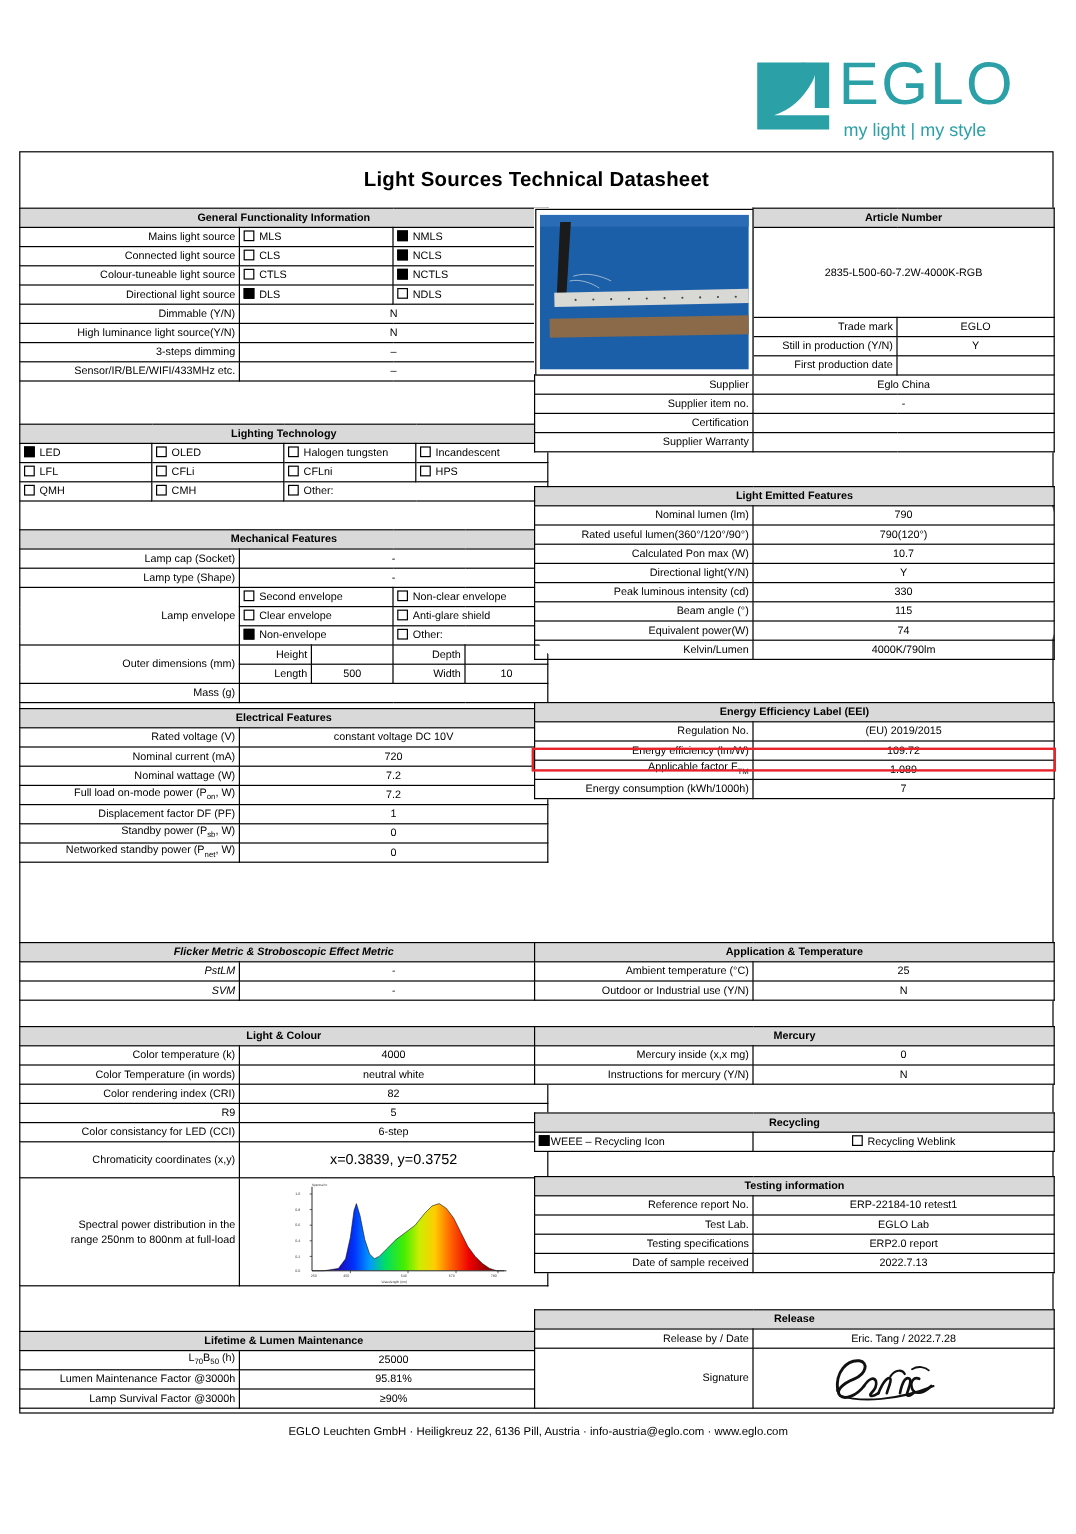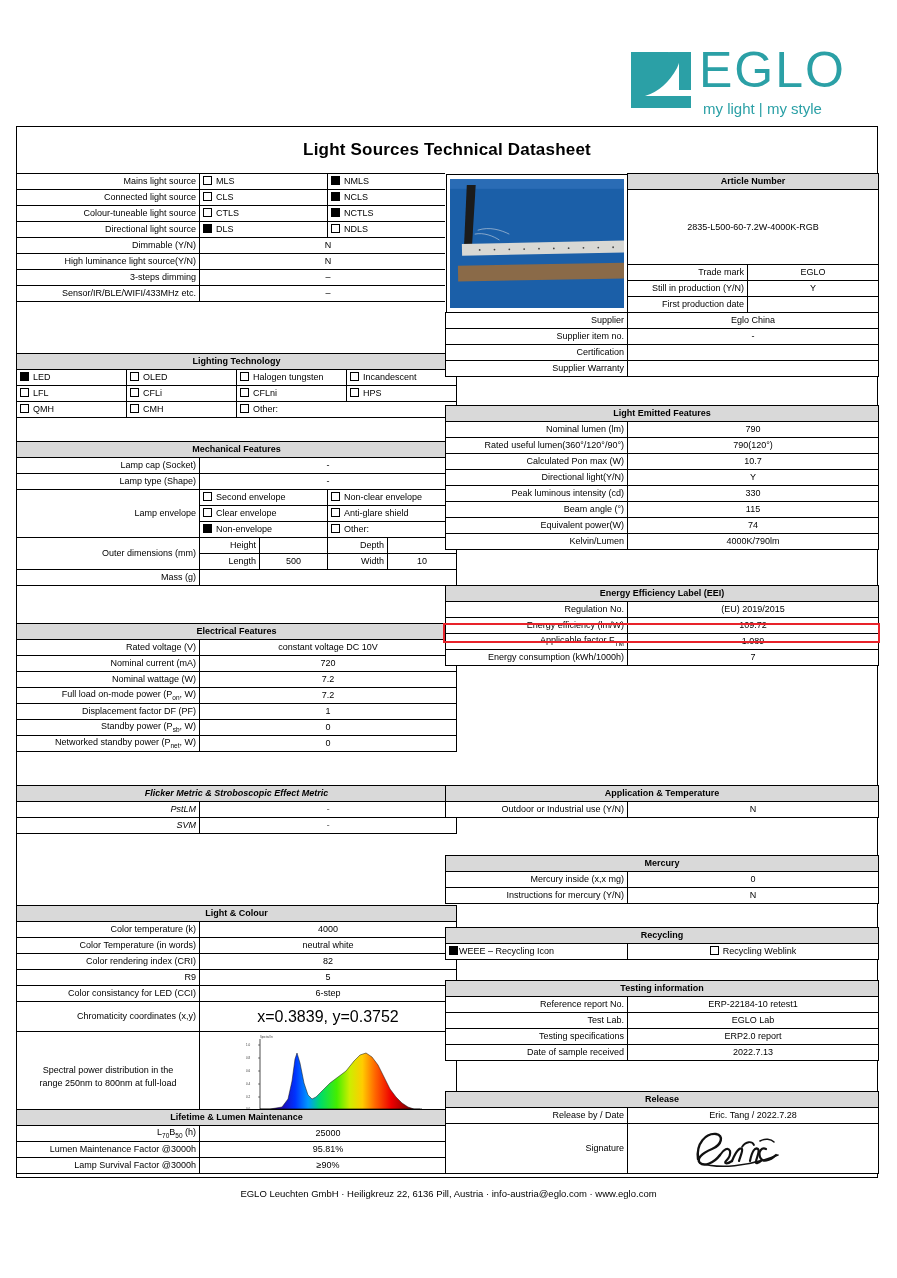--- a/index.html
+++ b/index.html
@@ -36,27 +36,27 @@
   .sub{font-size:6.5px;vertical-align:sub;}
 
   .cb{display:inline-block;width:7px;height:7px;border:1px solid #000;
     margin-right:4px;vertical-align:-1px;background:#fff;}
   .cb.on{background:#000;}
 
   
   #tbl-general{left:16px;top:173px;width:440px;}
   #tbl-lighting{left:16px;top:353px;width:440px;}
   #tbl-mech{left:16px;top:441px;width:440px;}
-  #tbl-elec{left:16px;top:623px;width:440px;}
+  #tbl-elec{left:16px;top:590px;width:440px;}
   #tbl-flicker{left:16px;top:785px;width:440px;font-style:italic;}
-  #tbl-colour{left:16px;top:905px;width:440px;}
+  #tbl-colour{left:16px;top:855px;width:440px;}
   #tbl-life{left:16px;top:1109px;width:440px;}
 
   #tbl-article{left:445px;top:173px;width:433px;}
-  #tbl-emitted{left:445px;top:405px;width:433px;}
+  #tbl-emitted{left:445px;top:405px;width:433px;border-radius:28px;}
   #tbl-eei{left:445px;top:585px;width:433px;}
   #tbl-app{left:445px;top:785px;width:433px;}
   #tbl-merc{left:445px;top:855px;width:433px;}
   #tbl-recyc{left:445px;top:927px;width:433px;}
   #tbl-test{left:445px;top:980px;width:433px;}
   #tbl-rel{left:445px;top:1091px;width:433px;}
 
   
   .photo-cell{position:absolute;left:446px;top:174px;width:182px;height:139px;
     border:1px solid #000;box-sizing:border-box;background:#fff;padding:4px 3px;}
@@ -99,20 +99,23 @@
   <div class="frame"></div>
   <div class="doc-title">Light Sources Technical Datasheet</div>
 
   <table class="t" id="tbl-general">
     <colgroup>
         <col style="width:183px">
         <col style="width:128px">
         <col style="width:129px">
       </colgroup>
     <tbody>
+        <tr>
+          <td class="hdr" colspan="3">General Functionality Information</td>
+        </tr>
     <tr>
       <td class="lbl">Mains light source</td>
       <td class="lft"><span class="cb"></span><span>MLS</span></td>
       <td class="lft"><span class="cb on"></span><span>NMLS</span></td>
     </tr>
     <tr>
       <td class="lbl">Connected light source</td>
       <td class="lft"><span class="cb"></span><span>CLS</span></td>
       <td class="lft"><span class="cb on"></span><span>NCLS</span></td>
     </tr>
@@ -313,24 +316,24 @@
     <tr>
           <td class="lbl">R9</td>
           <td class="val">5</td>
         </tr>
     <tr>
           <td class="lbl">Color consistancy for LED (CCI)</td>
           <td class="val">6-step</td>
         </tr>
     <tr style="height:30px">
           <td class="lbl" style="height:30px">Chromaticity coordinates (x,y)</td>
-          <td class="val" style="height:30px;font-size:16px">x=0.3839, y=0.3752</td>
+          <td class="val" style="height:30px;font-size:12px">x=0.3839, y=0.3752</td>
         </tr>
     <tr style="height:90px">
-      <td class="lbl" style="height:90px;text-align:center;line-height:13px">
+      <td class="lbl" style="height:90px;line-height:13px">
         <span>Spectral power  distribution in the</span><br>
         <span>range 250nm to 800nm at full-load</span>
       </td>
       <td class="spd-cell" style="height:90px">
         <svg class="spd" width="196" height="88" viewBox="0 0 196 88">
           <rect x="0" y="0" width="196" height="88" fill="#fff"></rect>
           <defs>
             <linearGradient id="spec" x1="0" y1="0" x2="1" y2="0">
               <stop offset="0.00" stop-color="#1a0033"></stop>
               <stop offset="0.12" stop-color="#2200aa"></stop>
@@ -560,20 +563,24 @@
   <table class="t" id="tbl-app">
     <colgroup>
         <col style="width:182px">
         <col style="width:251px">
       </colgroup>
     <tbody>
         <tr>
           <td class="hdr" colspan="2">Application &amp; Temperature</td>
         </tr>
     <tr>
+          <td class="lbl">Ambient temperature (°C)</td>
+          <td class="val">25</td>
+        </tr>
+    <tr>
           <td class="lbl">Outdoor or Industrial use (Y/N)</td>
           <td class="val">N</td>
         </tr>
   </tbody>
     </table>
 
   <table class="t" id="tbl-merc">
     <colgroup>
         <col style="width:182px">
         <col style="width:251px">

